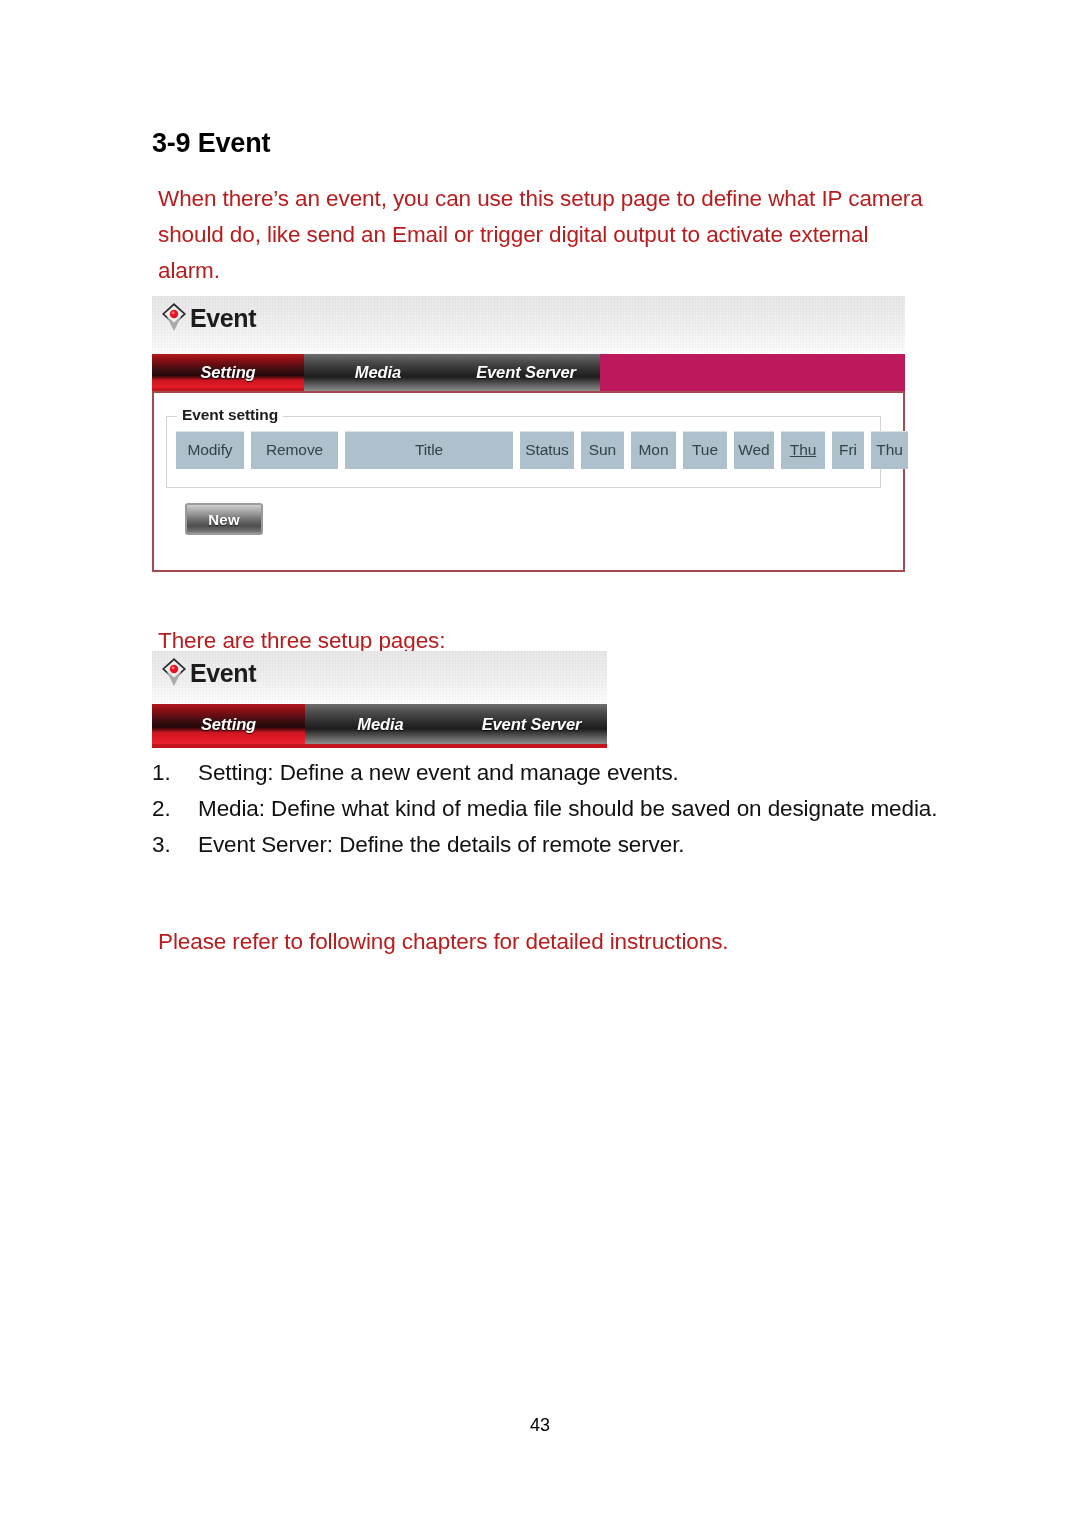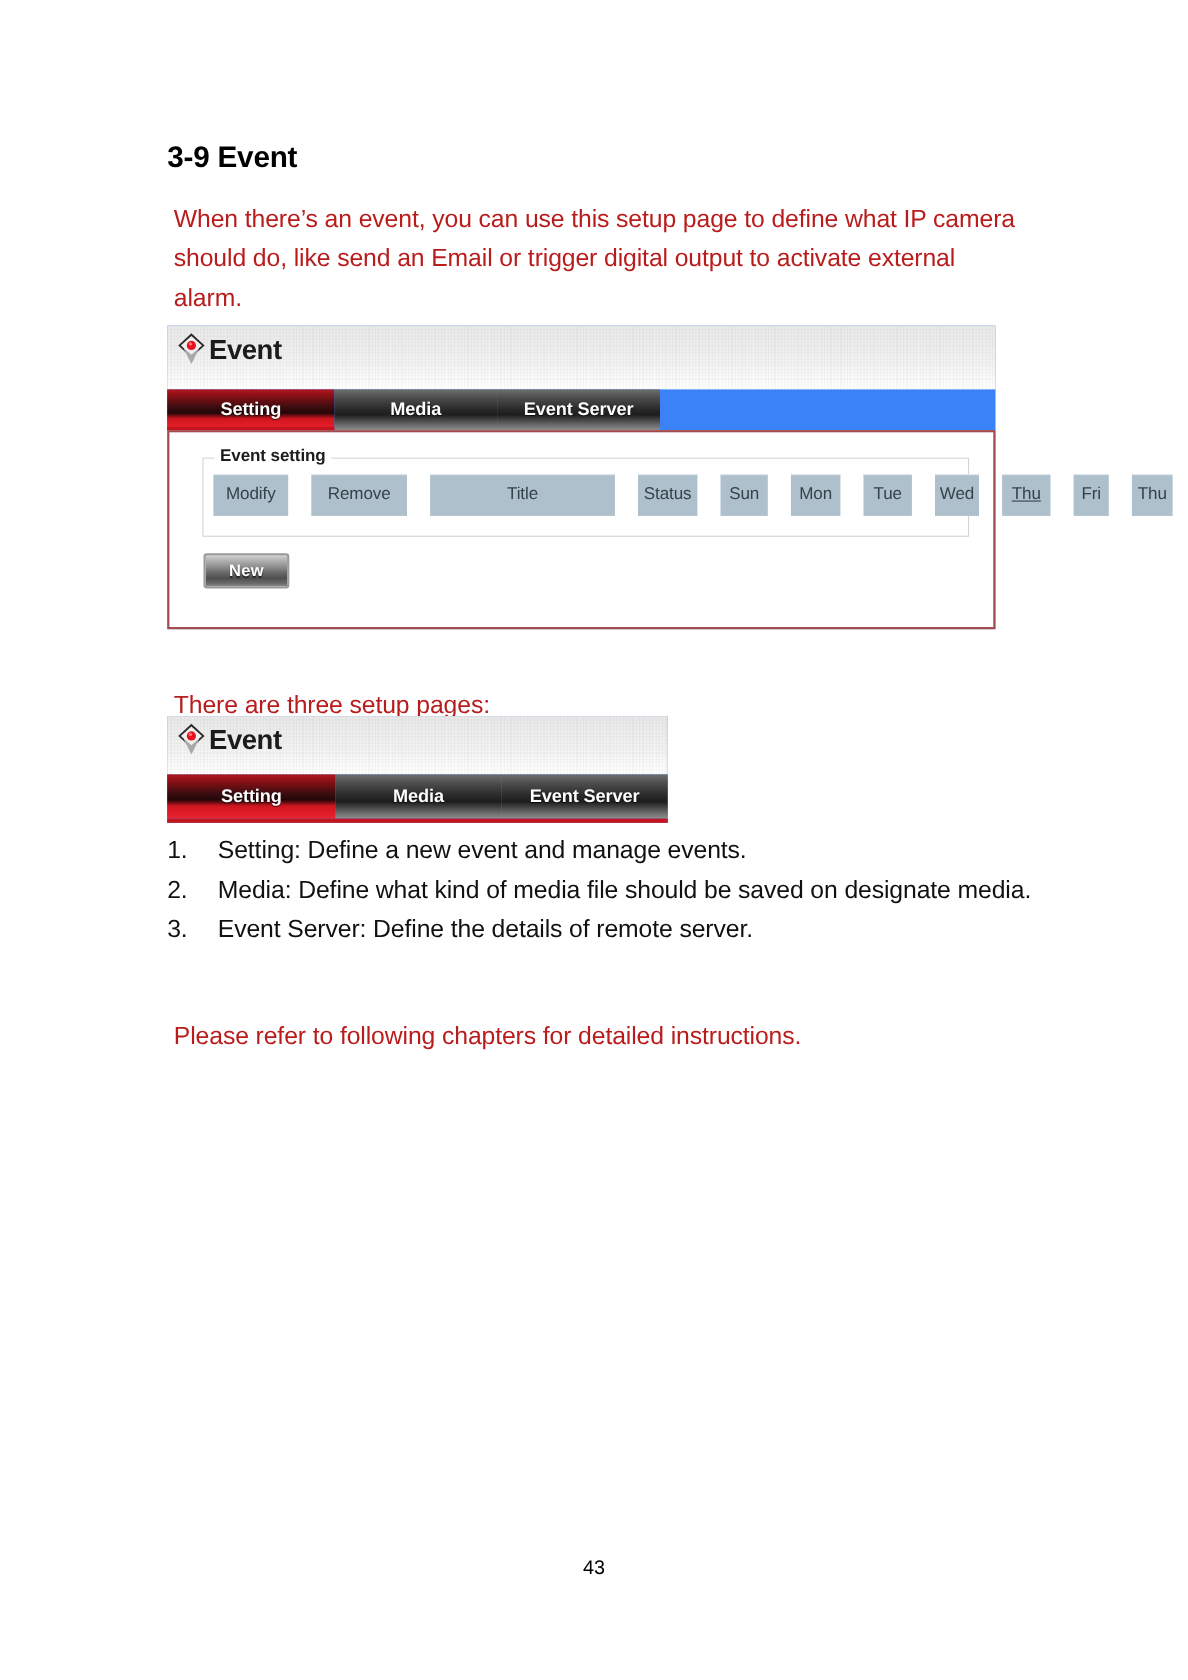--- a/index.html
+++ b/index.html
@@ -44,21 +44,21 @@
     margin: 6px;
     letter-spacing: -0.1px;
     color: #b91c1c;
   }
 
   .para-3 { width: 765px; }
 
   
   .ui-shot {
     position: absolute;
-    background: #3b82f6;
+    background: #be185d;
   }
 
   .ui-header {
     position: relative;
     height: 58px;
     background:
       linear-gradient(to bottom,
         #e9e9e9 0%,
         #ececec 24%,
         #f2f2f2 58%,
@@ -102,20 +102,21 @@
     top: 1px;
   }
 
   
   .ui-tabs {
     position: relative;
     height: 37px;
     display: flex;
     align-items: stretch;
     background: transparent;
+    font-style: italic;
   }
   .ui-tab {
     position: relative;
     display: flex;
     align-items: center;
     justify-content: center;
     font-size: 16.5px;
     font-weight: bold;
     color: #ffffff;
     text-shadow: 0 1px 1px rgba(0,0,0,0.75);
@@ -174,21 +175,21 @@
     color: #1d1d1d;
     letter-spacing: -0.1px;
   }
 
   
   .thead {
     position: absolute;
     left: 9px;
     top: 14px;
     display: flex;
-    gap: 21px;
+    gap: 7px;
   }
   .th {
     height: 38px;
     background: #adc0cc;
     display: flex;
     align-items: center;
     justify-content: center;
     font-size: 15.5px;
     color: #35424a;
     letter-spacing: -0.1px;
@@ -291,21 +292,21 @@
         <span>Media</span>
       </div>
       <div class="ui-tab inactive" style="width:148px;">
         <span>Event Server</span>
       </div>
       <div class="tab-underline-red" style="width:152px;"></div>
     </div>
 
     <div class="ui-pane" style="height:181px;">
 
-      <div class="fieldset" style="left:30px; top:23px; right:22px; height:72px;">
+      <div class="fieldset" style="left:12px; top:23px; right:22px; height:72px;">
         <span class="fieldset-legend">Event setting</span>
 
         <div class="thead">
           <div class="th" style="width:68px;">Modify</div>
           <div class="th" style="width:87px;">Remove</div>
           <div class="th" style="width:168px;">Title</div>
           <div class="th" style="width:54px;">Status</div>
           <div class="th" style="width:43px;">Sun</div>
           <div class="th" style="width:45px;">Mon</div>
           <div class="th" style="width:44px;">Tue</div>

